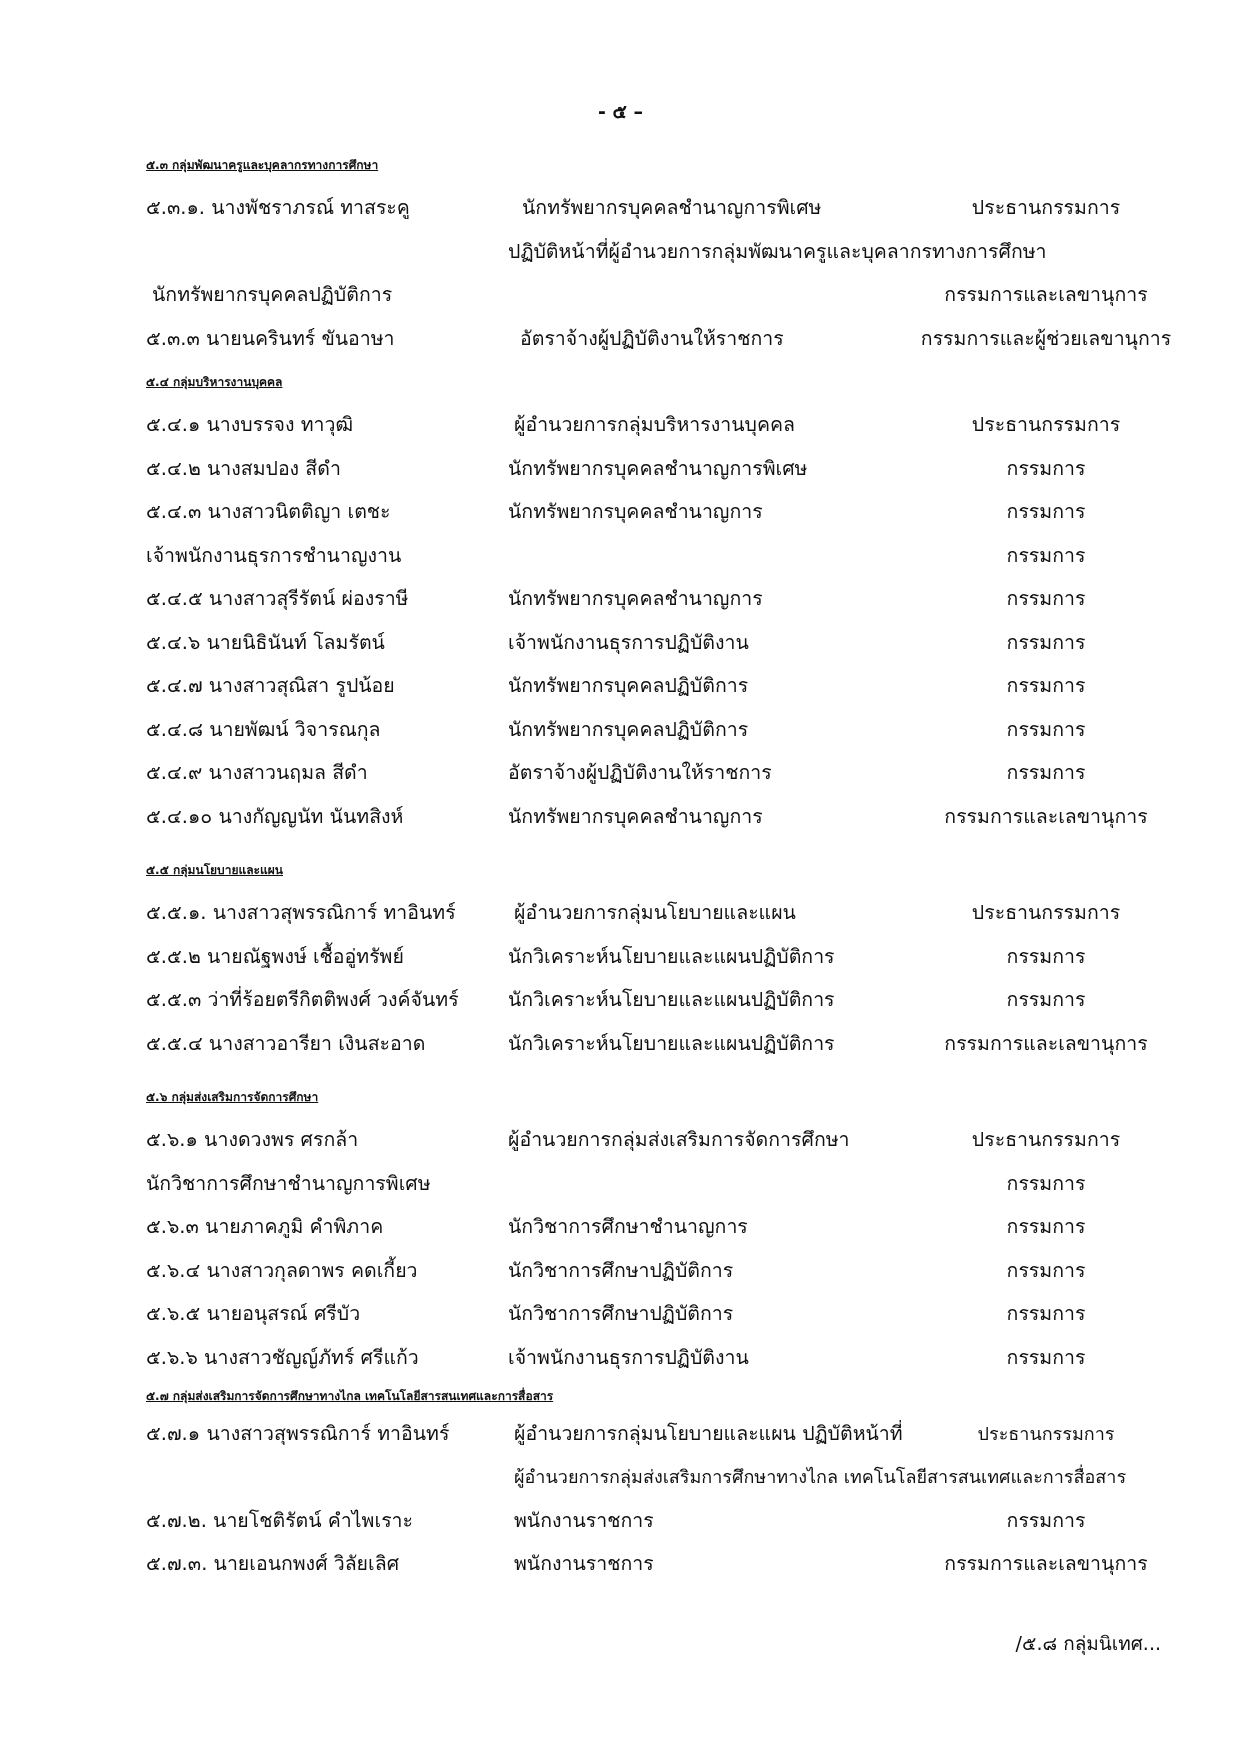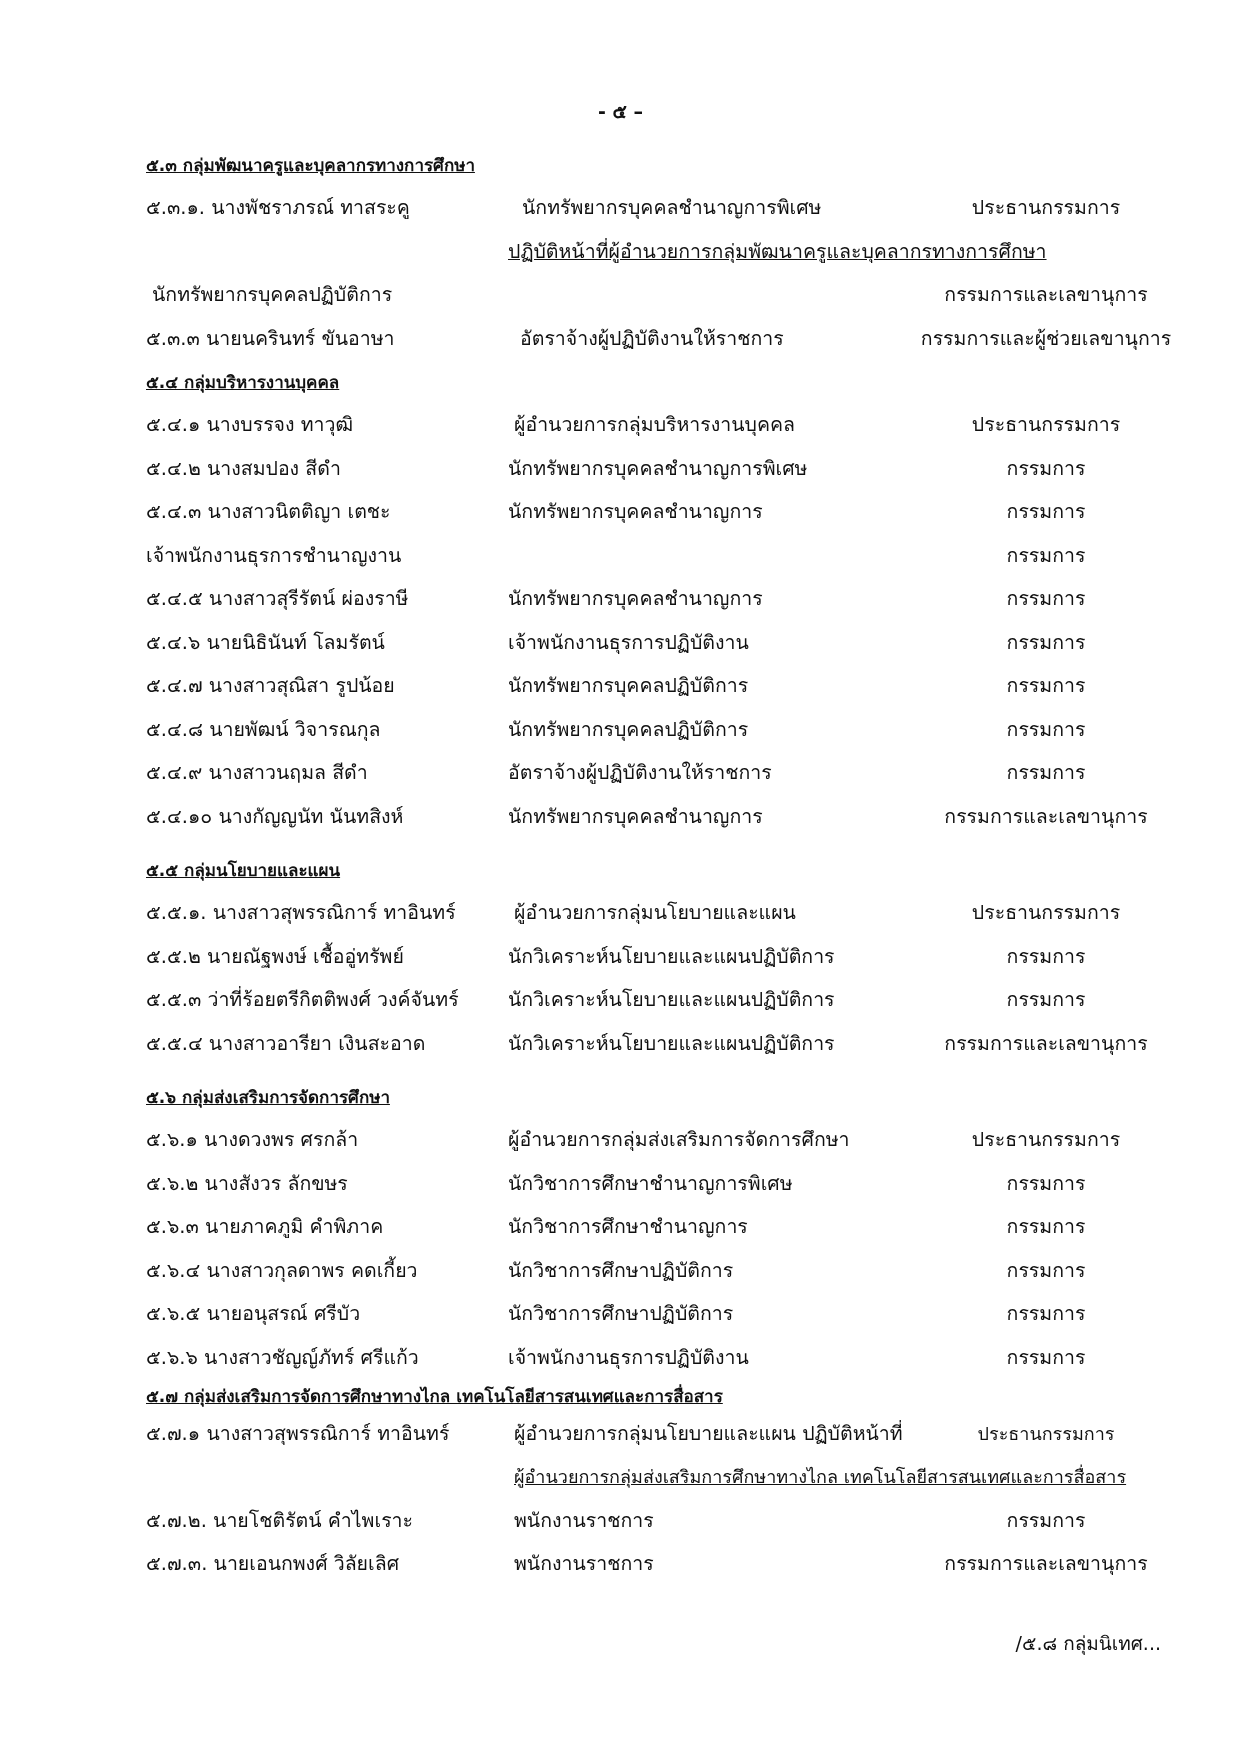--- a/index.html
+++ b/index.html
@@ -7,32 +7,32 @@
     width: 1241px; height: 1755px; position: relative; overflow: hidden;
     font-family: "DejaVu Sans", "Liberation Sans", sans-serif;
     color: #111111;
   }
   .page-number {
     position: absolute; top: 96px; left: 0; width: 100%;
     text-align: center; font-size: 19px; font-weight: bold;
   }
   .content { position: absolute; left: 146px; top: 150px; width: 1030px; }
   .section-heading {
-    font-size: 17px; font-weight: bold; text-decoration: underline;
+    font-size: 12px; font-weight: bold; text-decoration: underline;
     height: 30px; line-height: 30px; margin-bottom: 13px;
     white-space: nowrap;
   }
   .row {
     display: flex; align-items: baseline; height: 43.5px; line-height: 30px;
     font-size: 19.5px; white-space: nowrap;
   }
   .col-name { width: 362px; flex: none; overflow: visible; }
   .col-pos { flex: 1; }
   .col-role { width: 260px; flex: none; text-align: center; padding-right: 0; }
-  .row.note .col-pos { padding-left: 0; text-decoration: underline; }
+  .row.note .col-pos { padding-left: 0; }
   .gap-after { margin-bottom: 10px; }
   .small { font-size: 18px; }
   .footer-note {
     position: absolute; right: 80px; top: 1628px;
     font-size: 19px;
     margin-left: 40px;
   }
 </style>
 </head>
 <body>
@@ -142,21 +142,20 @@
   </div>
 
   <div>
     <div class="section-heading">๕.๖ กลุ่มส่งเสริมการจัดการศึกษา</div>
     <div class="row">
       <span class="col-name">๕.๖.๑ นางดวงพร  ศรกล้า</span>
       <span class="col-pos">ผู้อำนวยการกลุ่มส่งเสริมการจัดการศึกษา</span>
       <span class="col-role">ประธานกรรมการ</span>
     </div>
     <div class="row">
-      <span class="col-name">๕.๖.๒ นางสังวร  ลักขษร</span>
       <span class="col-pos">นักวิชาการศึกษาชำนาญการพิเศษ</span>
       <span class="col-role">กรรมการ</span>
     </div>
     <div class="row">
       <span class="col-name">๕.๖.๓ นายภาคภูมิ  คำพิภาค</span>
       <span class="col-pos">นักวิชาการศึกษาชำนาญการ</span>
       <span class="col-role">กรรมการ</span>
     </div>
     <div class="row">
       <span class="col-name">๕.๖.๔ นางสาวกุลดาพร  คดเกี้ยว</span>

